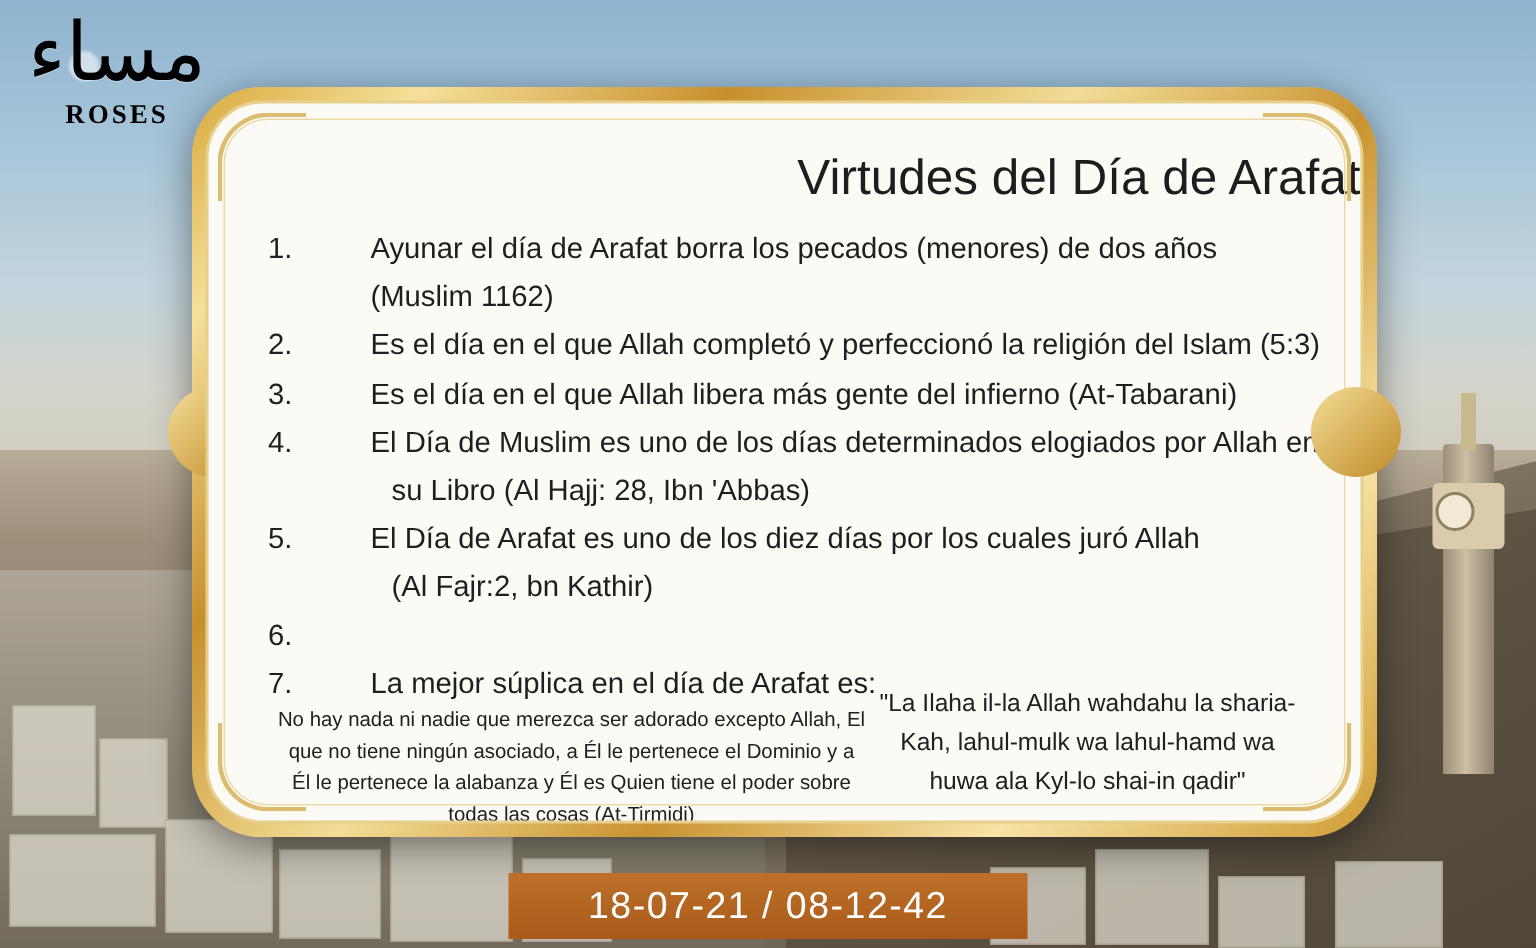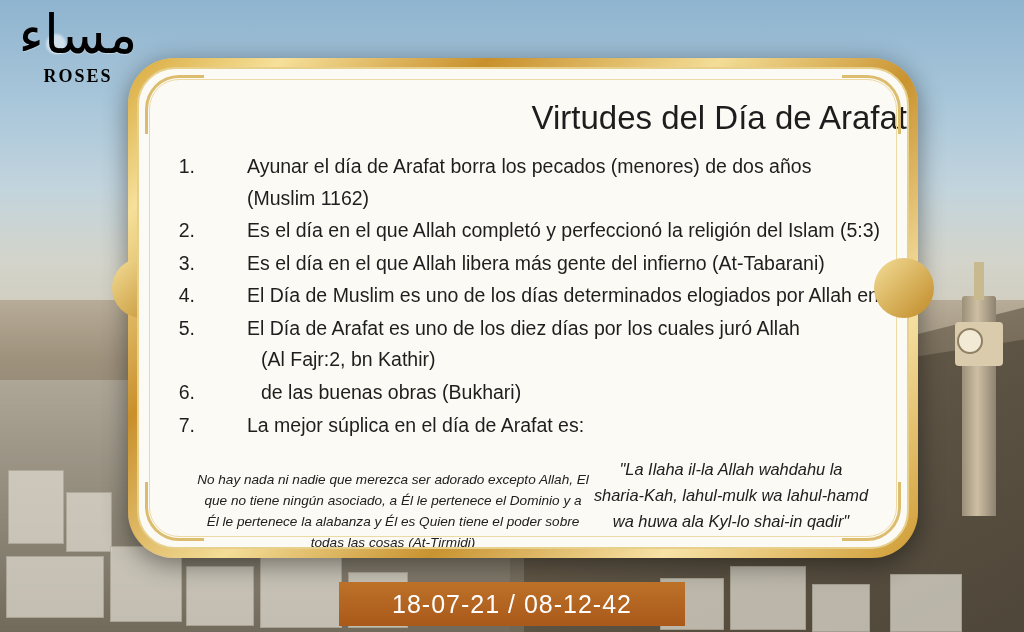--- a/index.html
+++ b/index.html
@@ -235,27 +235,26 @@
     flex: 1 1 auto;
     margin-left: 45px;
   }
   .item .txt .cont {
     display: block;
     padding-left: 14px;
   }
 
   .footnote-wrap {
     position: absolute;
-    left: 12px;
+    left: 0;
     right: 0;
     top: 388px;
     display: flex;
     padding: 0 34px 0 46px;
     box-sizing: border-box;
-    font-style: italic;
   }
   .footnote-es {
     flex: 0 0 392px;
     text-align: center;
     font-size: 13.6px;
     line-height: 1.55;
     color: #202020;
     padding-top: 12px;
   }
   .footnote-ar {
@@ -336,33 +335,33 @@
           <span class="txt">Es el día en el que Allah completó y perfeccionó la religión del Islam (5:3)</span>
         </div>
         <div class="item">
           <span class="num">3.</span>
           <span class="txt">Es el día en el que Allah libera más gente del infierno (At-Tabarani)</span>
         </div>
         <div class="item">
           <span class="num">4.</span>
           <span class="txt">
             <span>El Día de Muslim es uno de los días determinados elogiados por Allah en</span>
+            <span class="cont">su Libro  (Al Hajj: 28, Ibn 'Abbas)</span>
           </span>
         </div>
         <div class="item">
           <span class="num">5.</span>
           <span class="txt">
             <span>El Día de Arafat es uno de los diez días por los cuales juró Allah</span>
             <span class="cont">(Al Fajr:2, bn Kathir)</span>
           </span>
         </div>
         <div class="item">
           <span class="num">6.</span>
           <span class="txt">
-            <span class="cont">de  las buenas obras (Bukhari)</span>
           </span>
         </div>
         <div class="item">
           <span class="num">7.</span>
           <span class="txt">La mejor súplica en el día de Arafat es:</span>
         </div>
       </div>
 
       <div class="footnote-wrap">
         <div class="footnote-es">No hay nada ni nadie que merezca ser adorado excepto Allah, El que no tiene ningún asociado, a Él le pertenece el Dominio y a Él le pertenece la alabanza y Él es Quien tiene el poder sobre todas las cosas (At-Tirmidi)</div>

